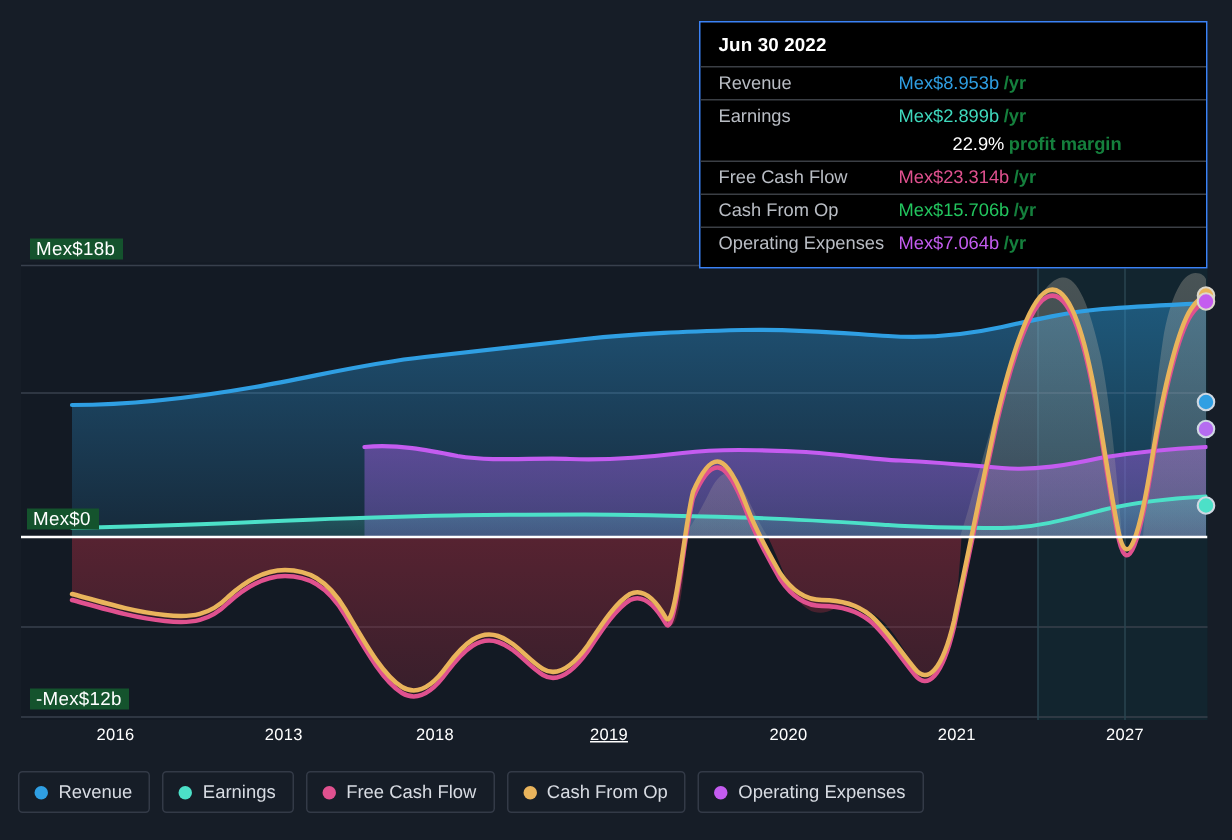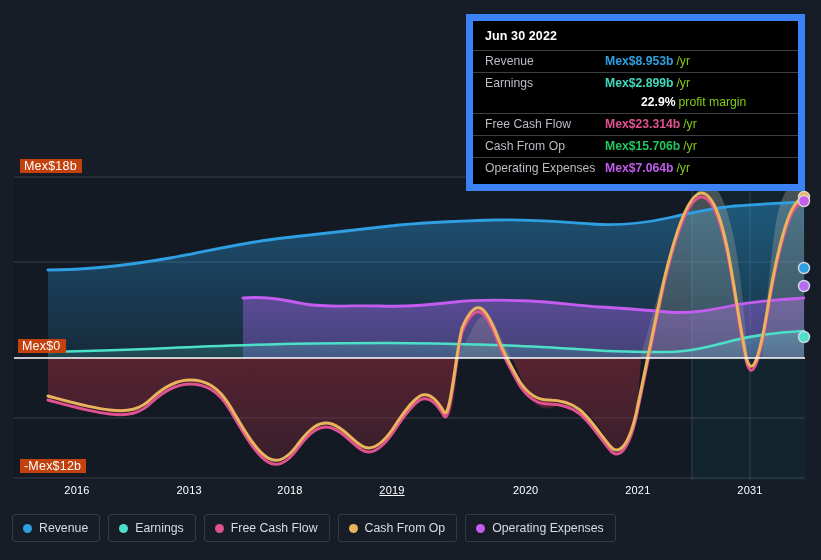--- a/index.html
+++ b/index.html
@@ -15,53 +15,53 @@
   }
   #chart-root { position: absolute; inset: 0; }
 
   
   .plot-wrap { position: absolute; left: 0; top: 160px; width: 821px; height: 325px; }
   .plot-svg  { position: absolute; left: 0; top: 0; }
 
   
   .y-label {
     position: absolute; font-size: 12.5px; color: #ffffff;
-    background: #c2410c; padding: 0 5px 0 4px; white-space: nowrap;
+    background: #14532d; padding: 0 5px 0 4px; white-space: nowrap;
     letter-spacing: .2px;
   }
   .y-top  { left: 20px; top: 159px; }
   .y-zero { left: 18px; top: 339px; }
   .y-bot  { left: 20px; top: 459px; }
 
   .x-axis { position: absolute; left: 0; top: 484px; width: 821px; height: 22px; }
   .x-tick {
     position: absolute; transform: translateX(-50%);
     font-size: 11px; color: #ffffff; letter-spacing: .2px;
   }
 
   
   .tooltip {
     position: absolute; left: 466px; top: 14px; width: 339px;
-    background: #000000; border: 7px solid #3b82f6;
+    background: #000000; border: 1px solid #3b82f6;
     padding: 7px 0 5px 0; box-sizing: border-box;
   }
   .tt-title {
     font-size: 12.5px; font-weight: bold; color: #ffffff;
     padding: 1px 12px 7px 12px; letter-spacing: .1px;
   }
   .tt-row {
     display: flex; align-items: baseline;
     padding: 3px 12px 3px 12px;
     border-top: 1px solid #3b3f45;
     font-size: 12.2px; line-height: 15px;
   }
   .tt-row.noline { border-top: none; padding-top: 1px; margin-left: 36px; }
   .tt-key { color: #b9bdc4; width: 120px; flex: 0 0 120px; }
-  .tt-val { font-weight: bold; }
-  .tt-suffix { color: #84cc16; font-weight: normal; margin-left: 3px; }
+  .tt-val { font-weight: normal; }
+  .tt-suffix { color: #15803d; font-weight: bold; margin-left: 3px; }
 
   
   .legend {
     position: absolute; left: 12px; top: 514px;
     display: flex; gap: 8px; align-items: center;
   }
   .legend-item {
     display: flex; align-items: center; gap: 7px;
     border: 1px solid #333a47; border-radius: 3px;
     padding: 6px 11px 6px 10px; background: transparent;
@@ -234,24 +234,24 @@
   </div>
 
   <div class="y-label y-top">Mex$18b</div>
   <div class="y-label y-zero">Mex$0</div>
   <div class="y-label y-bot">-Mex$12b</div>
 
   <div class="x-axis" id="x-axis">
       <div class="x-tick" style="left: 77px;">2016</div>
       <div class="x-tick" style="left: 189.167px;">2013</div>
       <div class="x-tick" style="left: 290px;">2018</div>
-      <div class="x-tick" style="left: 392px; text-decoration: underline;">2019</div>
+      <div class="x-tick" style="left: 406px; text-decoration: underline;">2019</div>
       <div class="x-tick" style="left: 525.667px;">2020</div>
       <div class="x-tick" style="left: 637.833px;">2021</div>
-      <div class="x-tick" style="left: 750px;">2031</div>
+      <div class="x-tick" style="left: 750px;">2027</div>
     </div>
 
   <div class="tooltip">
     <div class="tt-title">Jun 30 2022</div>
     <div id="tt-rows">
         <div class="tt-row">
           <div class="tt-key">Revenue</div>
           <div><span class="tt-val" style="color: rgb(47, 159, 227);">Mex$8.953b</span><span class="tt-suffix">/yr</span></div>
         </div>
         <div class="tt-row">

